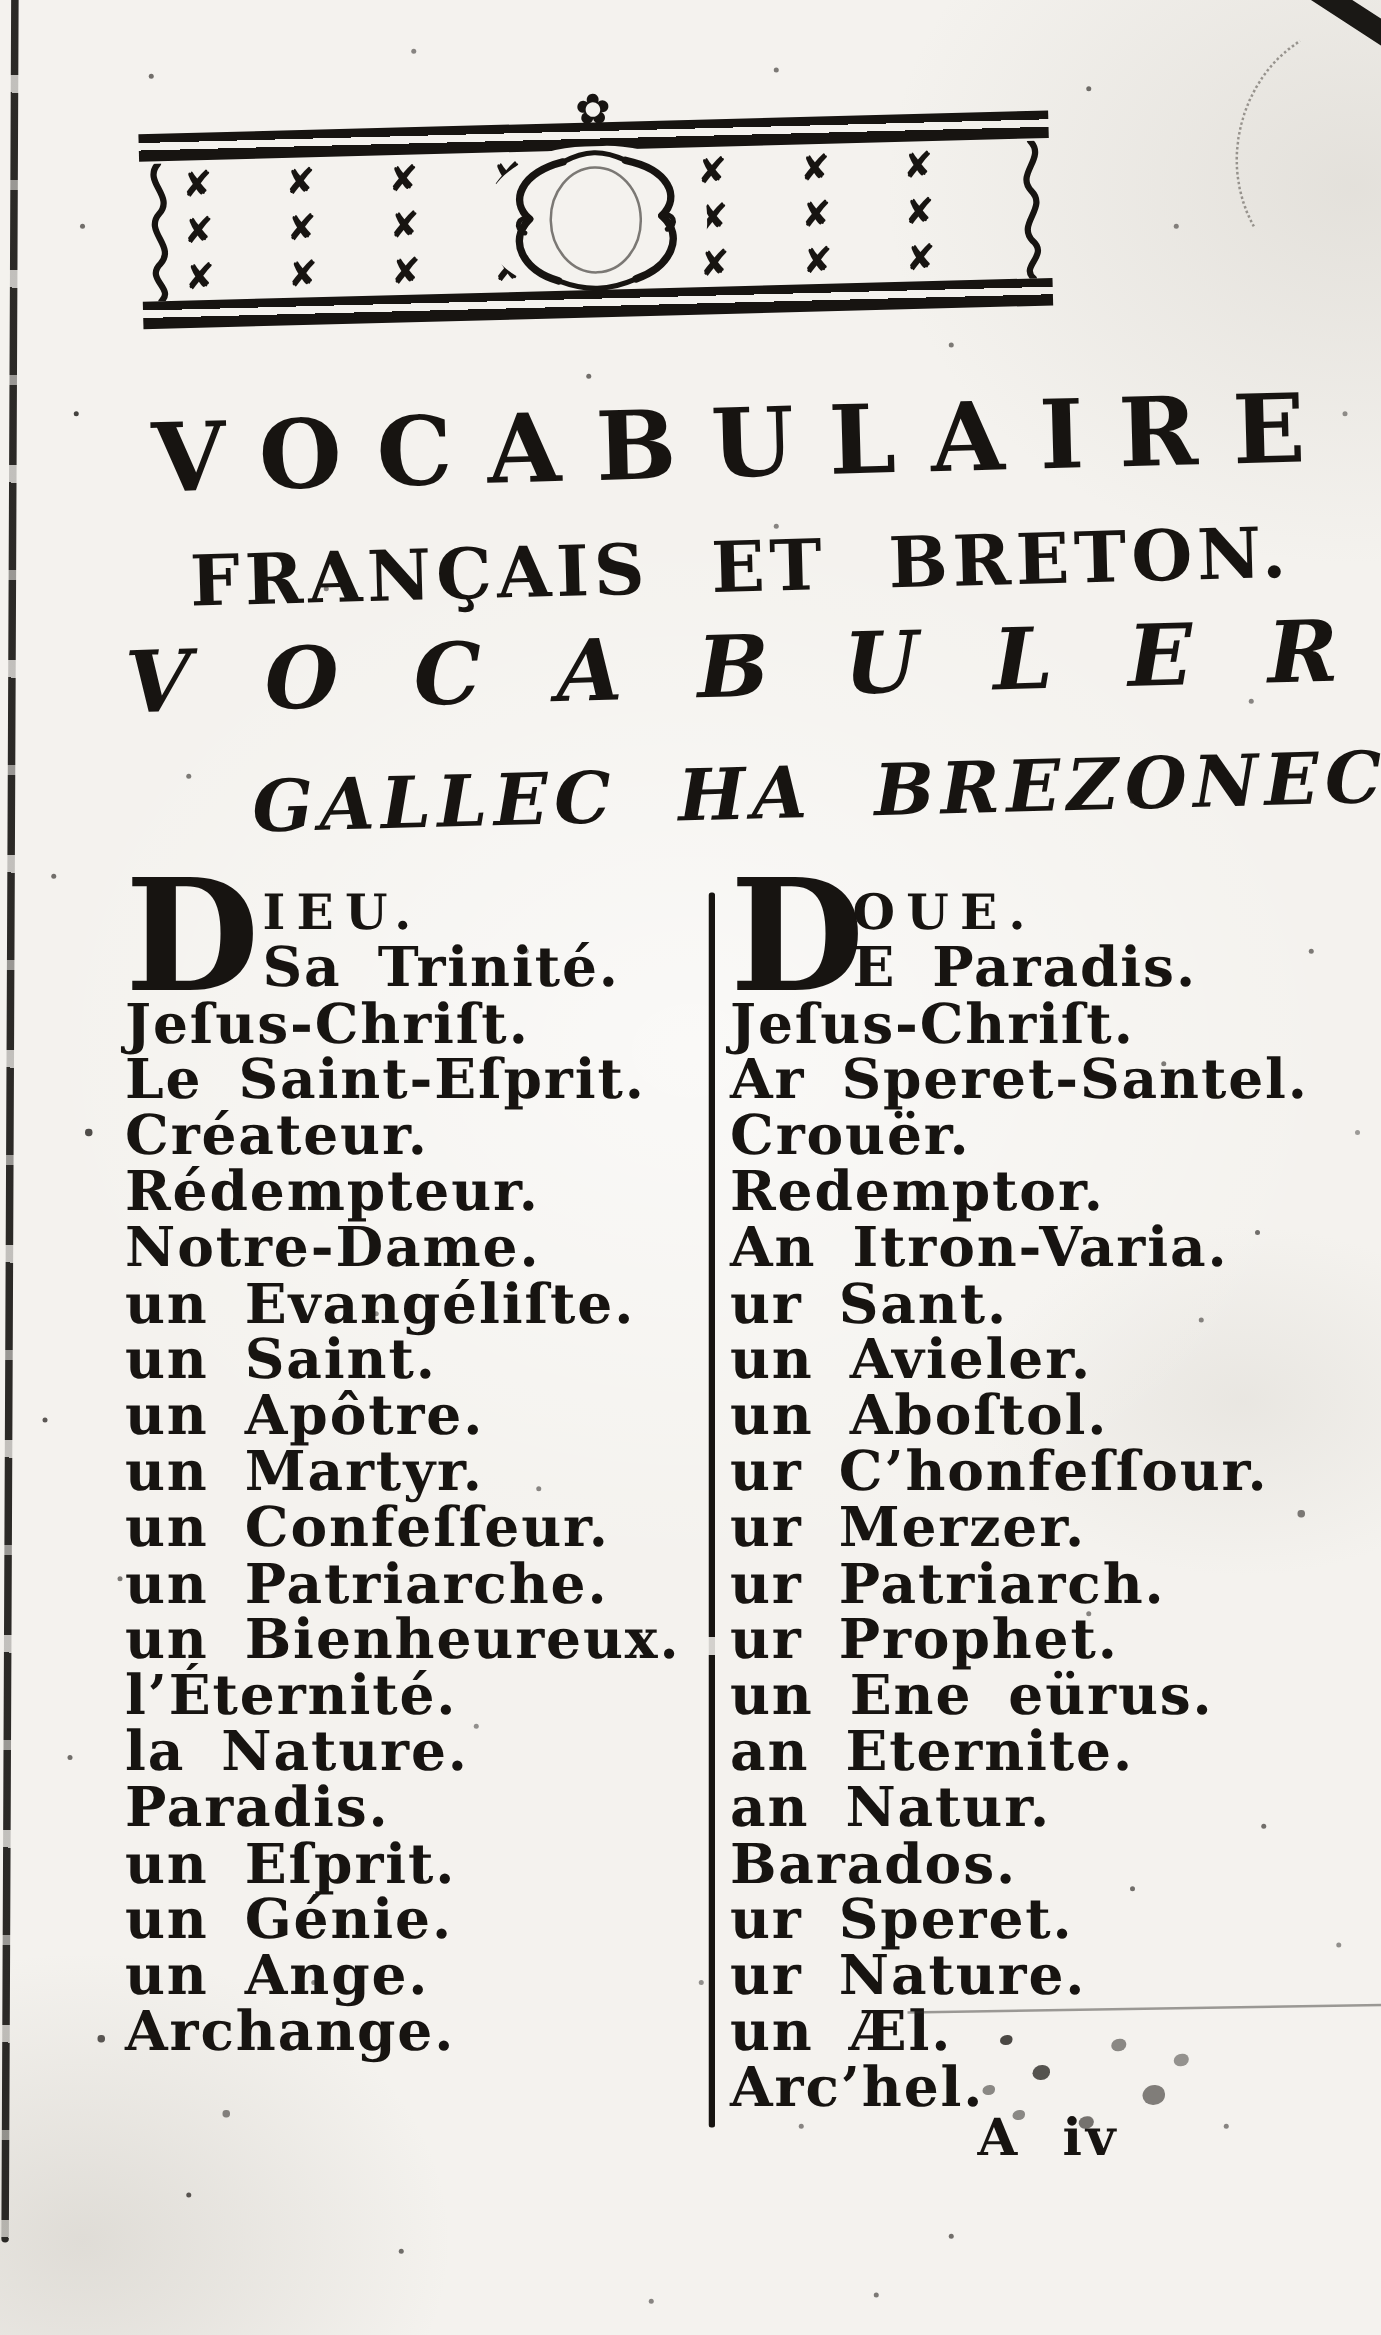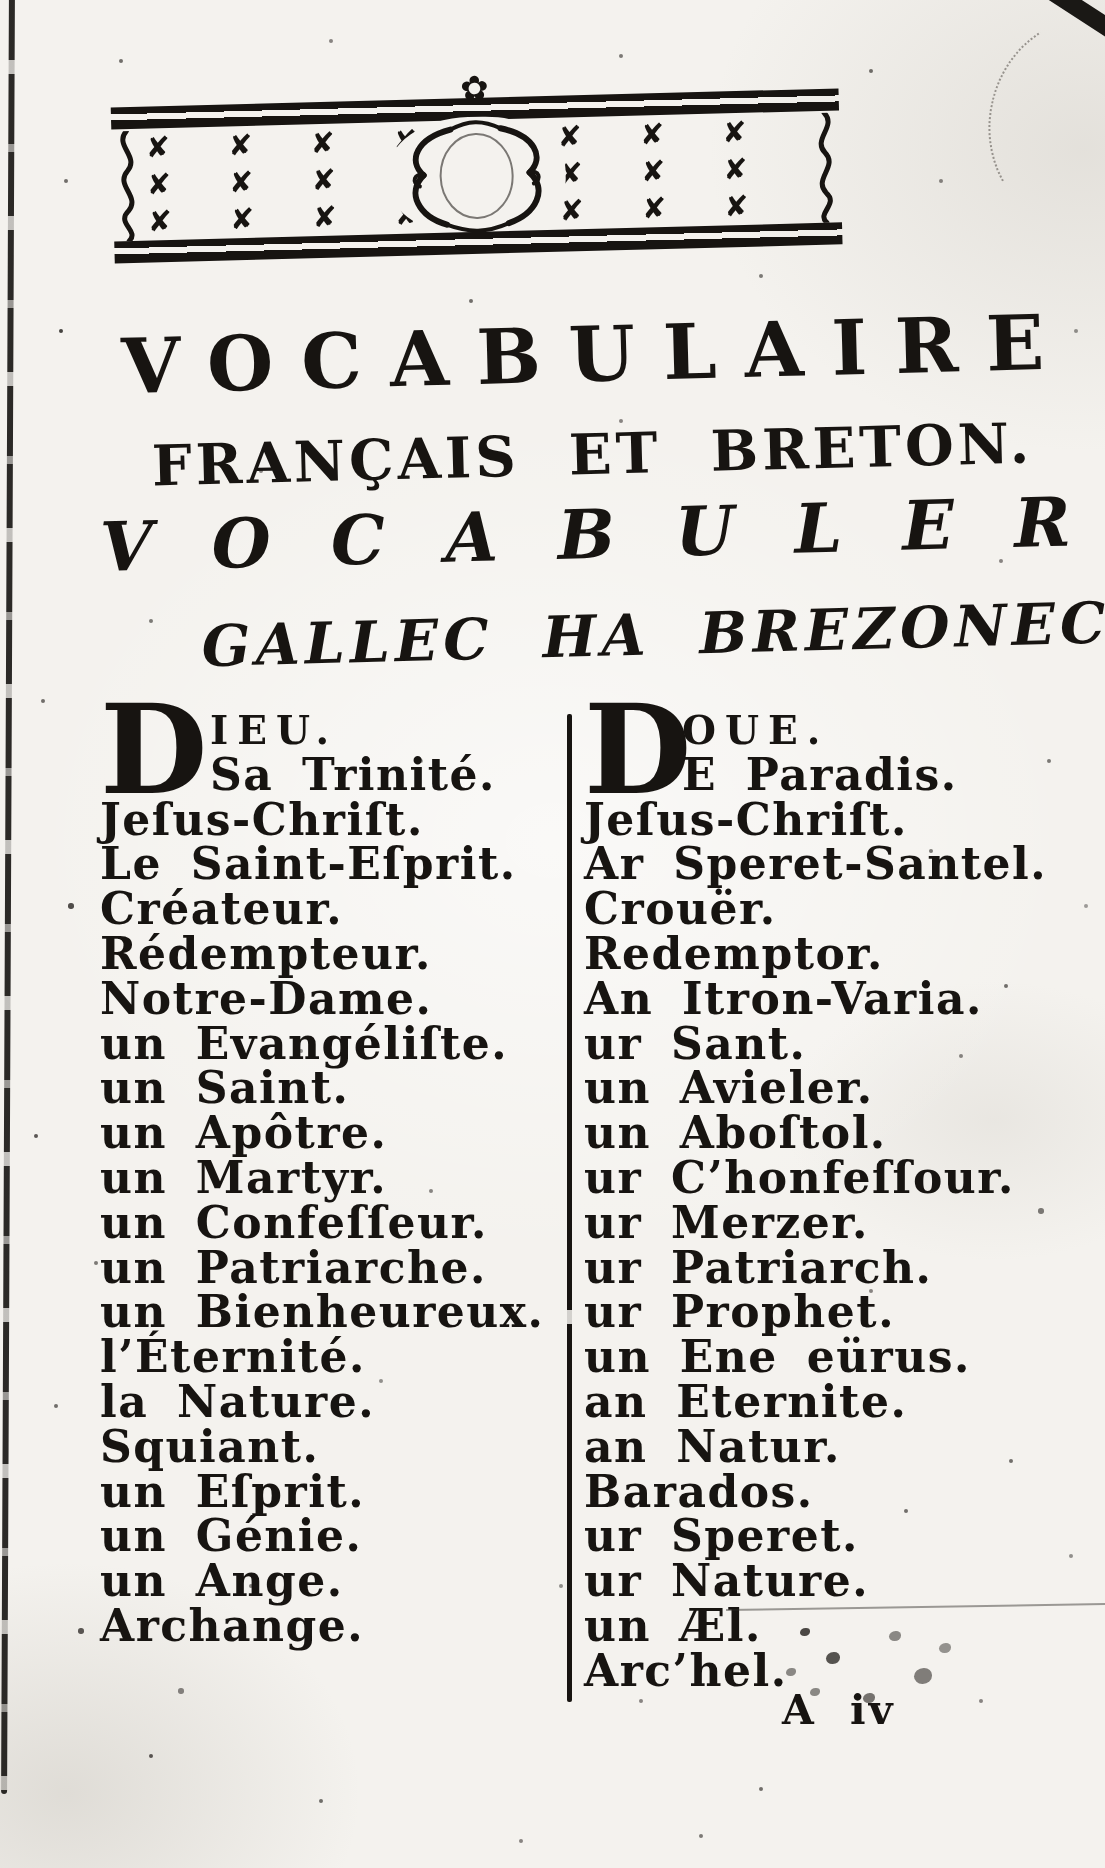--- a/index.html
+++ b/index.html
@@ -183,21 +183,21 @@
         <div class="entry">Notre-Dame.</div>
         <div class="entry">un Evangéliſte.</div>
         <div class="entry">un Saint.</div>
         <div class="entry">un Apôtre.</div>
         <div class="entry">un Martyr.</div>
         <div class="entry">un Confeſſeur.</div>
         <div class="entry">un Patriarche.</div>
         <div class="entry">un Bienheureux.</div>
         <div class="entry">l’Éternité.</div>
         <div class="entry">la Nature.</div>
-        <div class="entry">Squiant.</div>
+        <div class="entry">Paradis.</div>
         <div class="entry">un Eſprit.</div>
         <div class="entry">un Génie.</div>
         <div class="entry">un Ange.</div>
         <div class="entry">Archange.</div>
       </div>
   </div>
 
   <div class="col col-br">
     <div class="dropcap">D</div>
     <div class="head1">OUE.</div>

